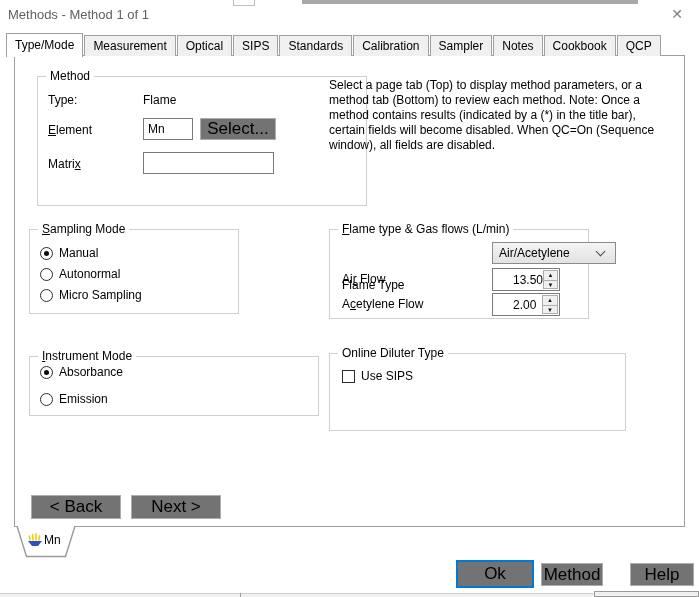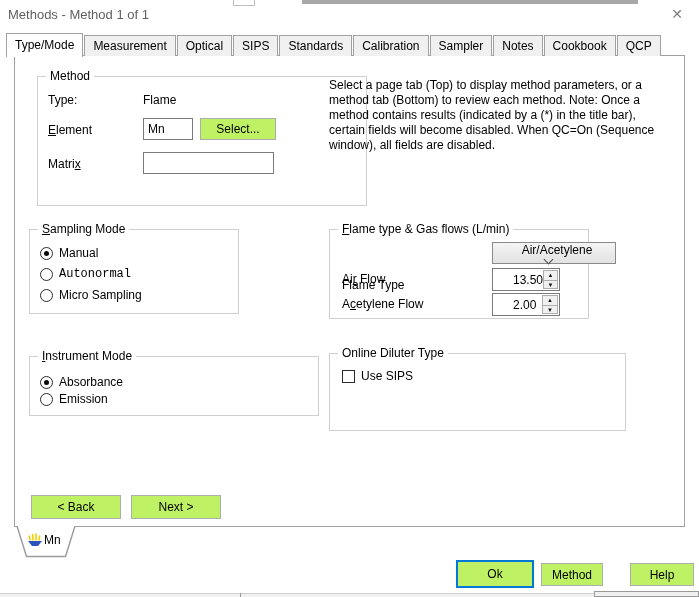--- a/index.html
+++ b/index.html
@@ -28,32 +28,32 @@
   .page { left:14px; top:55px; width:671px; height:472px; border:1px solid #a0a0a0; background:#fff; z-index:2; }
 
   .group { position:absolute; border:1px solid #cfcfcf; }
   .legend { position:absolute; top:-8px; left:8px; background:#fff; padding:0 4px; white-space:nowrap; }
 
   .lbl { position:absolute; white-space:nowrap; }
 
   .txtinput { position:absolute; border:1px solid #7a7a7a; background:#fff; font-family:"Liberation Sans",sans-serif;
               font-size:12px; padding:0 4px; outline:none; }
 
-  .btn { position:absolute; background:#bef264; border:1px solid #adadad; display:flex; align-items:center;
-         justify-content:center; font-size:12px; cursor:default; white-space:nowrap; }
+  .btn { position:absolute; background:#737373; border:1px solid #adadad; display:flex; align-items:center;
+         justify-content:center; font-size:17px; cursor:default; white-space:nowrap; }
 
   
   .row { position:absolute; display:flex; align-items:center; gap:6px; }
   .radio { width:13px; height:13px; border:1px solid #2b2b2b; border-radius:50%; background:#fff; position:relative; flex:none; }
   .radio.on::after { content:''; position:absolute; left:3px; top:3px; width:5px; height:5px; border-radius:50%; background:#0a0a0a; }
   .checkbox { width:13px; height:13px; border:1px solid #2b2b2b; background:#fff; flex:none; }
 
   
   .combo { position:absolute; border:1px solid #8a8a8a; background:linear-gradient(#f4f4f4,#e2e2e2);
-           display:flex; align-items:center;flex-direction:column; }
+           display:flex; align-items:center; }
   .combo-val { flex:1; padding-left:6px; }
   .combo-arrow { width:7px; height:7px; border-right:1.4px solid #4a4a4a; border-bottom:1.4px solid #4a4a4a;
                  transform:rotate(45deg); margin:-4px 11px 0 0; }
 
   
   .spin { position:absolute; width:68px; height:23px; border:1px solid #7a7a7a; background:#fff; display:flex; }
   .spin-val { flex:1; padding:4px 0 0 5px;margin-left:15px; }
   .spin-btns { width:16px; margin:1px 1px 1px 0; border:1px solid #adadad; background:#f0f0f0;
                display:flex; flex-direction:column; }
   .spin-up, .spin-down { flex:1; font-size:6px; line-height:9px; text-align:center; color:#111; }
@@ -114,21 +114,21 @@
   </div>
 
   <div class="help-text">Select a page tab (Top) to display method parameters, or a method tab (Bottom) to review each method. Note: Once a method contains results (indicated by a (*) in the title bar), certain fields will become disabled. When QC=On (Sequence window), all fields are disabled.</div>
 
   <div class="group" style="left:14px; top:173px; width:210px; height:85px;">
     <span class="legend"><u>S</u>ampling Mode</span>
     <div class="row" style="left:10px; top:16px;">
       <span class="radio on"></span>
       <span>Manual</span>
     </div>
-    <div class="row" style="left:10px; top:37px;font-family:Liberation Mono, monospace;">
+    <div class="row" style="left:10px; top:37px;">
       <span class="radio"></span>
       <span>Autonormal</span>
     </div>
     <div class="row" style="left:10px; top:58px;">
       <span class="radio"></span>
       <span>Micro Sampling</span>
     </div>
   </div>
 
   <div class="group" style="left:314px; top:173px; width:260px; height:90px;">
@@ -154,21 +154,21 @@
       <span class="spin-val">2.00</span>
       <span class="spin-btns">
         <span class="spin-up">▲</span>
         <span class="spin-down">▼</span>
       </span>
     </div>
   </div>
 
   <div class="group" style="left:14px; top:300px; width:290px; height:60px;">
     <span class="legend"><u>I</u>nstrument Mode</span>
-    <div class="row" style="left:10px; top:18px;">
+    <div class="row" style="left:10px; top:8px;">
       <span class="radio on"></span>
       <span>Absorbance</span>
     </div>
     <div class="row" style="left:10px; top:35px;">
       <span class="radio"></span>
       <span>Emission</span>
     </div>
   </div>
 
   <div class="group" style="left:314px; top:297px; width:297px; height:78px;">

